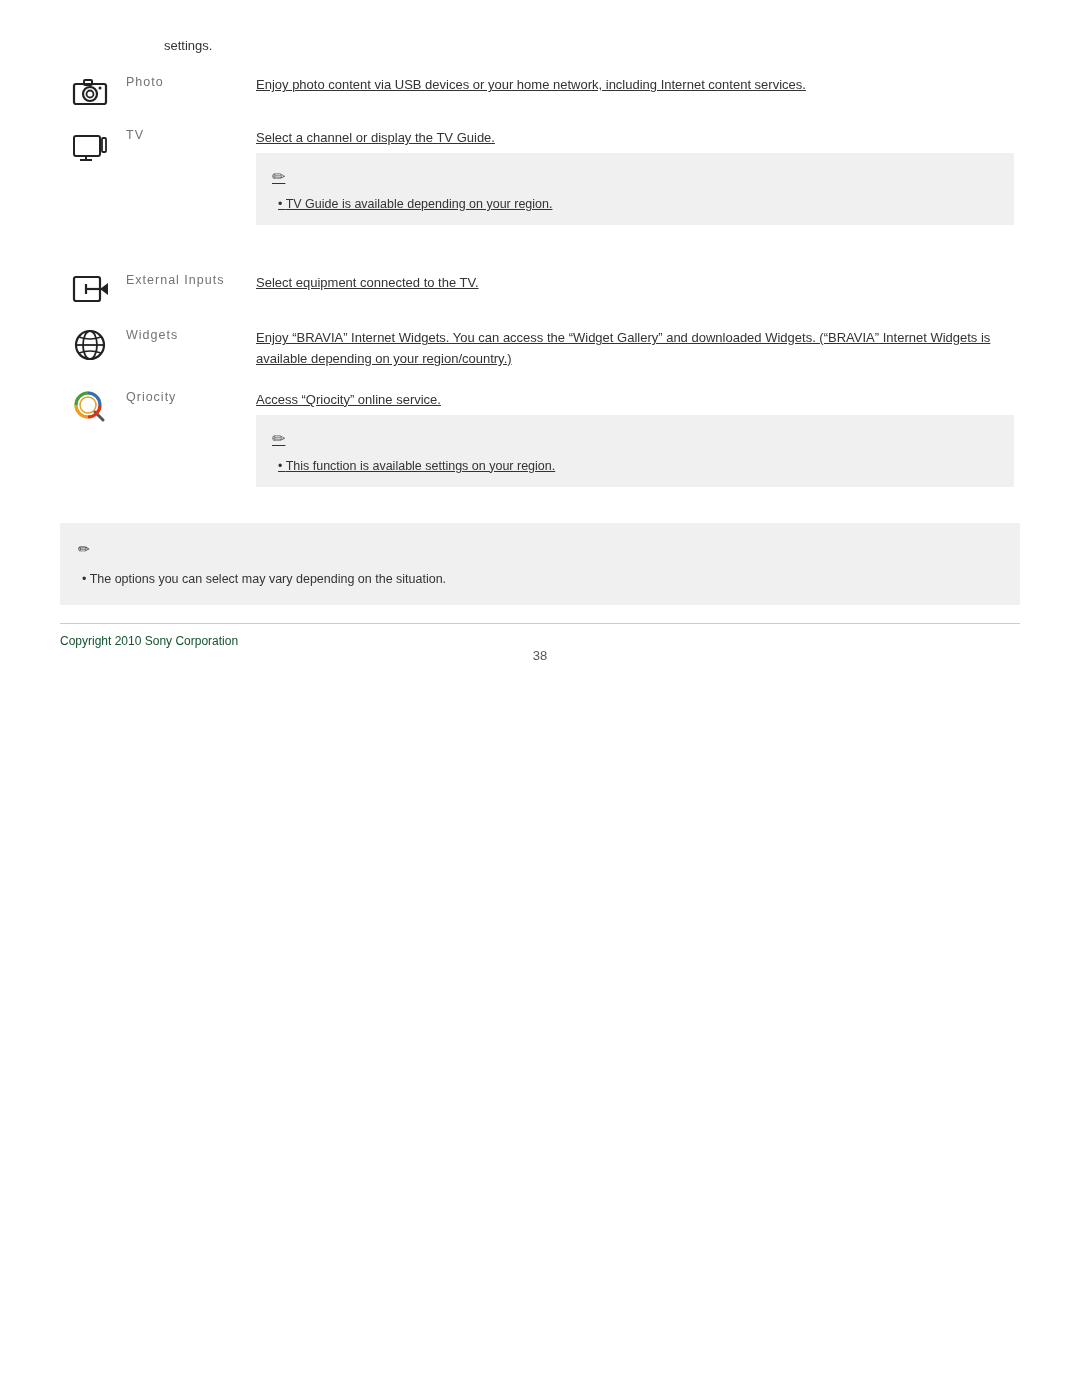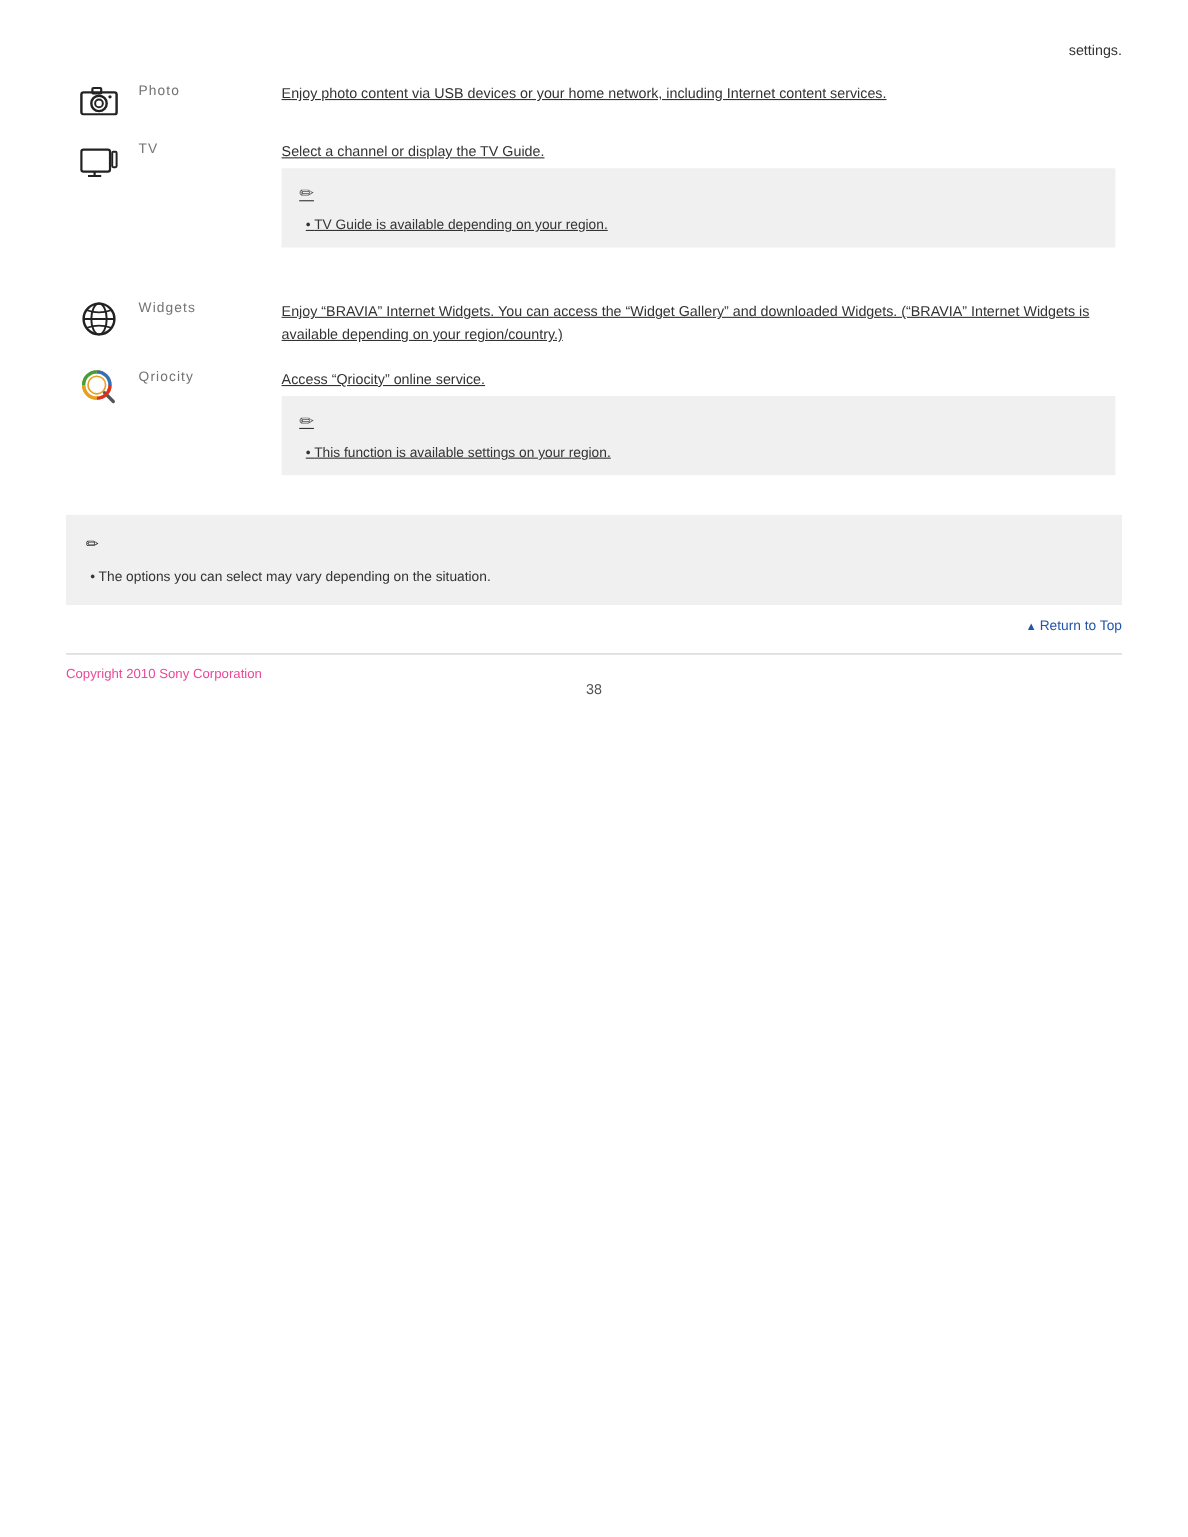--- a/index.html
+++ b/index.html
@@ -108,42 +108,41 @@
       content: "▲ ";
       color: #2255aa;
       font-size: 10px;
     }
 
     .footer-bar {
       border-top: 1px solid #cccccc;
       padding-top: 10px;
       margin-top: 18px;
       font-size: 12px;
-      color: #ec4899;
+      color: #14532d;
     }
 
     .page-number {
       text-align: center;
       font-size: 13px;
       color: #555;
     }
 
     
     .pencil-note {
       font-size: 16px;
       margin-bottom: 4px;
       color: #555;
     }
 
     .settings-text {
       font-size: 13px;
       color: #333;
       padding: 8px 0 12px 0;
-      margin-left: 83px;
-      text-align: right;
+      margin-left: 104px;
     }
 
     .row-spacer {
       height: 8px;
     }
   </style>
 </head>
 <body>
 
 <div class="page-content">
@@ -189,20 +188,33 @@
             <li>TV Guide is available depending on your region.</li>
           </ul>
         </div>
       </td>
     </tr>
 
     <tr class="row-spacer">
           <td colspan="3"></td>
         </tr>
 
+    <tr>
+      <td class="icon-cell">
+        
+        <svg width="36" height="32" viewBox="0 0 36 32">
+          <rect x="2" y="4" width="26" height="24" rx="2" fill="none" stroke="#222" stroke-width="2.2"></rect>
+          <polygon points="28,16 36,10 36,22" fill="#222"></polygon>
+          <line x1="28" y1="16" x2="14" y2="16" stroke="#222" stroke-width="2.2"></line>
+          <line x1="14" y1="11" x2="14" y2="21" stroke="#222" stroke-width="2.2"></line>
+        </svg>
+      </td>
+      <td class="label-cell">External Inputs</td>
+      <td class="desc-cell">Select equipment connected to the TV.</td>
+    </tr>
 
     <tr>
       <td class="icon-cell">
         
         <svg width="34" height="34" viewBox="0 0 34 34">
           <circle cx="17" cy="17" r="14" fill="none" stroke="#222" stroke-width="2.2"></circle>
           <ellipse cx="17" cy="17" rx="7" ry="14" fill="none" stroke="#222" stroke-width="1.8"></ellipse>
           <line x1="3" y1="17" x2="31" y2="17" stroke="#222" stroke-width="1.8"></line>
           <path d="M6 9 Q17 13 28 9" fill="none" stroke="#222" stroke-width="1.5"></path>
           <path d="M6 25 Q17 21 28 25" fill="none" stroke="#222" stroke-width="1.5"></path>
@@ -241,23 +253,20 @@
   </tbody>
     </table>
 
   <div class="bottom-note-box">
     <div class="note-icon">✏</div>
     <ul>
       <li>The options you can select may vary depending on the situation.</li>
     </ul>
   </div>
 
-  <div class="return-to-top">
-    <a href="#">Return to Top</a>
-  </div>
 
   <div class="footer-bar">
     <span>Copyright 2010 Sony Corporation</span>
   </div>
 
   <div class="page-number">38</div>
 
 </div>
 
 </body></html>

